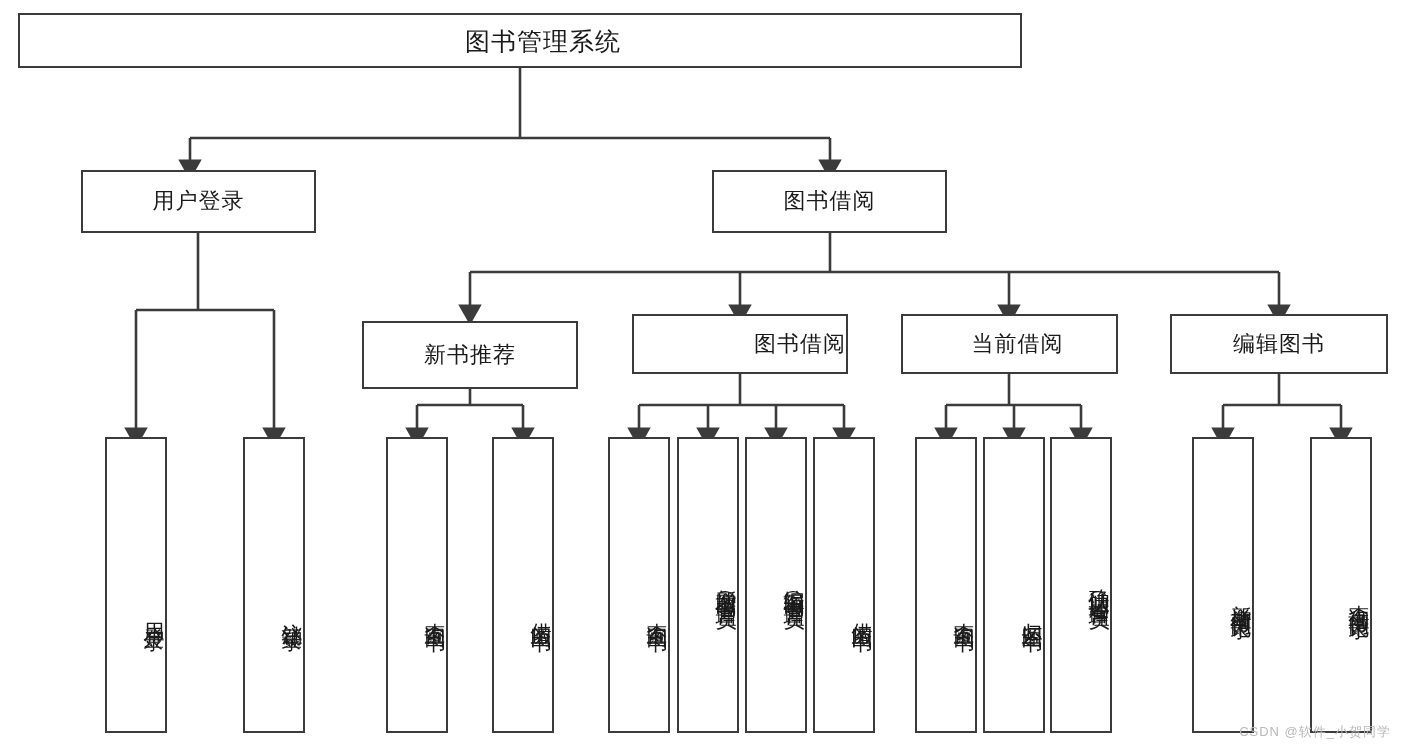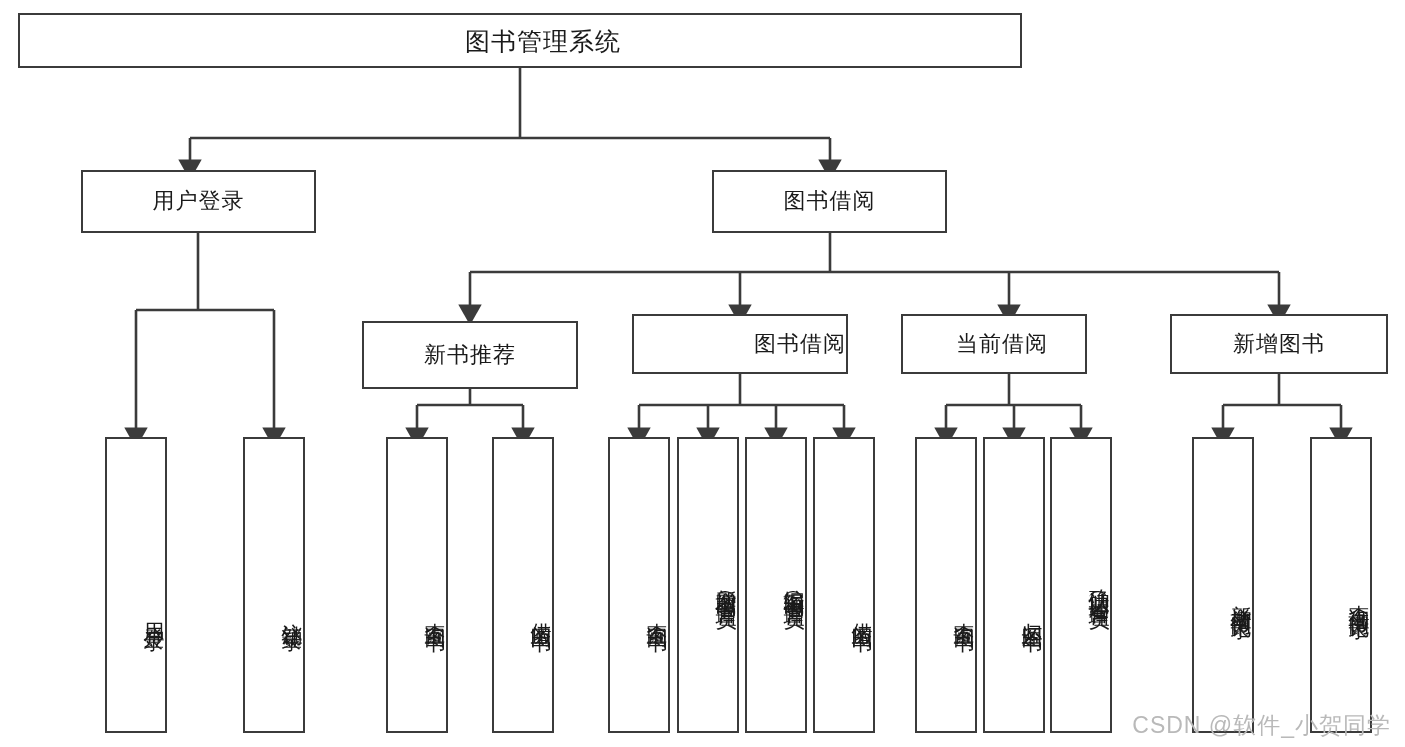--- a/index.html
+++ b/index.html
@@ -61,21 +61,21 @@
     display: block;
     text-align: center;
   }
   .node.vert.mid .vtext {
     margin-top: 0;
   }
   .watermark {
     position: absolute;
     right: 14px;
     bottom: 6px;
-    font-size: 23px;
+    font-size: 13px;
     color: #b9b9b9;
     letter-spacing: 1px;
     z-index: 3;
     white-space: nowrap;
   }
 </style>
 </head>
 <body>
 
 <div id="canvas">
@@ -140,25 +140,25 @@
   <div class="node horiz" style="left:712px; top:170px; width:235px; height:63px;">
     <span>图书借阅</span>
   </div>
 
   <div class="node horiz" style="left:362px; top:314px; width:216px; height:68px;margin-top:7px;">
     <span>新书推荐</span>
   </div>
   <div class="node horiz" style="left:632px; top:314px; width:216px; height:60px;justify-content:flex-end;">
     <span>图书借阅</span>
   </div>
-  <div class="node horiz" style="left:901px; top:314px; width:186px; height:60px;padding-left:16px;">
+  <div class="node horiz" style="left:901px; top:314px; width:217px; height:60px;padding-left:16px;">
     <span>当前借阅</span>
   </div>
   <div class="node horiz" style="left:1170px; top:314px; width:218px; height:60px;">
-    <span>新增图书</span>
+    <span>编辑图书</span>
   </div>
 
   <div class="node vert mid" style="left:105px; top:437px; width:62px; height:296px; padding-top:58px;">
     <span class="vtext">用户登录</span>
   </div>
   <div class="node vert mid" style="left:243px; top:437px; width:62px; height:296px; padding-top:58px;">
     <span class="vtext">注销登录</span>
   </div>
 
   <div class="node vert mid" style="left:386px; top:437px; width:62px; height:296px; padding-top:58px;">

